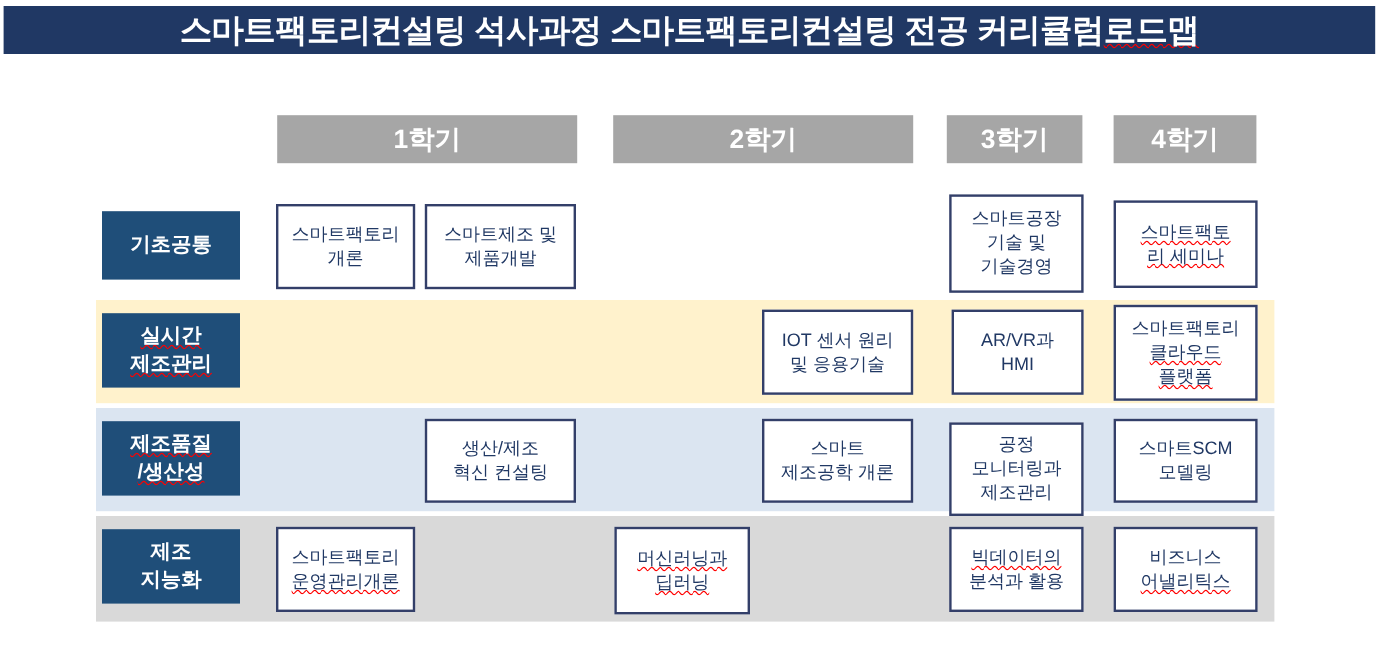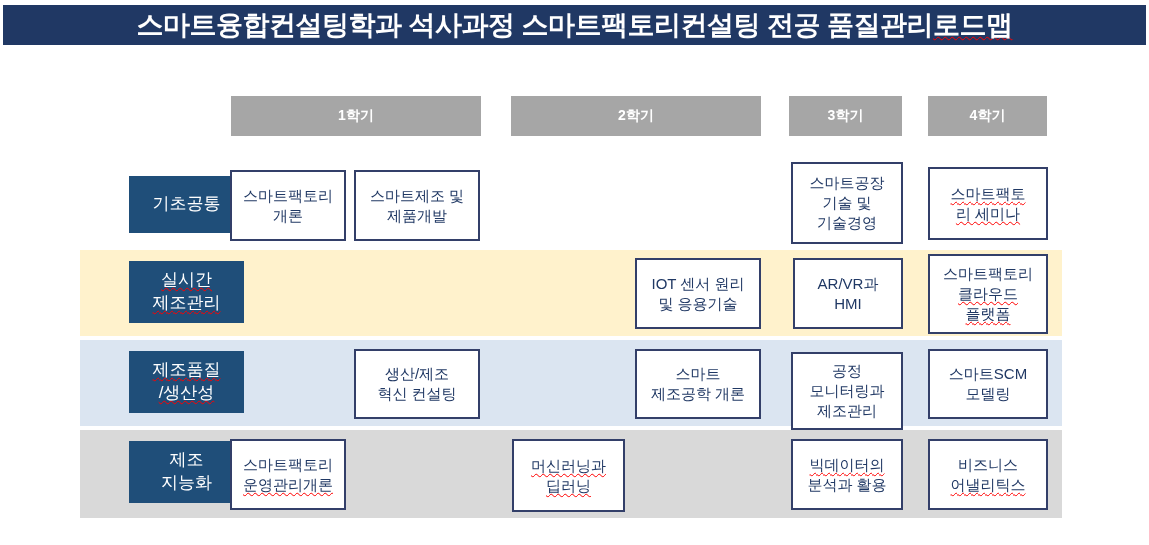--- a/index.html
+++ b/index.html
@@ -24,37 +24,37 @@
     letter-spacing: -0.5px;
     display: flex; align-items: center; justify-content: center;
     white-space: nowrap;
   }
   .sem {
     position: absolute;
     top: 96px; height: 40px;
     background: #a6a6a6;
     color: #ffffff;
     font-weight: bold;
-    font-size: 14px;
+    font-size: 22px;
     display: flex; align-items: center; justify-content: center;
   }
   .band { position: absolute; left: 80px; width: 982px; }
   .band-realtime { top: 250px; height: 86px; background: #fff2cc; }
   .band-quality  { top: 340px; height: 86px; background: #dbe5f1; }
   .band-intel    { top: 430px; height: 88px; background: #d9d9d9; }
   .row-header {
     position: absolute;
     left: 85px; width: 115px;
     background: #1f4e79;
     color: #ffffff;
-    font-weight: normal;
+    font-weight: bold;
     font-size: 17px;
     line-height: 1.35;
     text-align: center;
-    display: flex; flex-direction: column; align-items: center; justify-content: center; margin-left: 44px;
+    display: flex; flex-direction: column; align-items: center; justify-content: center;
   }
   .course {
     position: absolute;
     background: #ffffff;
     border: 2px solid #333f69;
     color: #203864;
     font-size: 15px;
     line-height: 1.32;
     text-align: center;
     display: flex; flex-direction: column; align-items: center; justify-content: center;
@@ -67,21 +67,21 @@
     text-decoration-thickness: 1px;
     text-underline-offset: 2px;
   }
 </style>
 </head>
 <body>
 
 <div class="slide">
 
   <div class="title-bar">
-    <span>스마트융합컨설팅학과 석사과정 스마트팩토리컨설팅 전공 품질관리 </span>
+    <span>스마트팩토리컨설팅 석사과정 스마트팩토리컨설팅 전공 커리큘럼 </span>
       <span class="wavy">로드맵</span>
   </div>
 
   <div class="sem" style="left:231px;width:250px">
       <span>1학기</span>
     </div>
   <div class="sem" style="left:511px;width:250px">
       <span>2학기</span>
     </div>
   <div class="sem" style="left:789px;width:113px">

